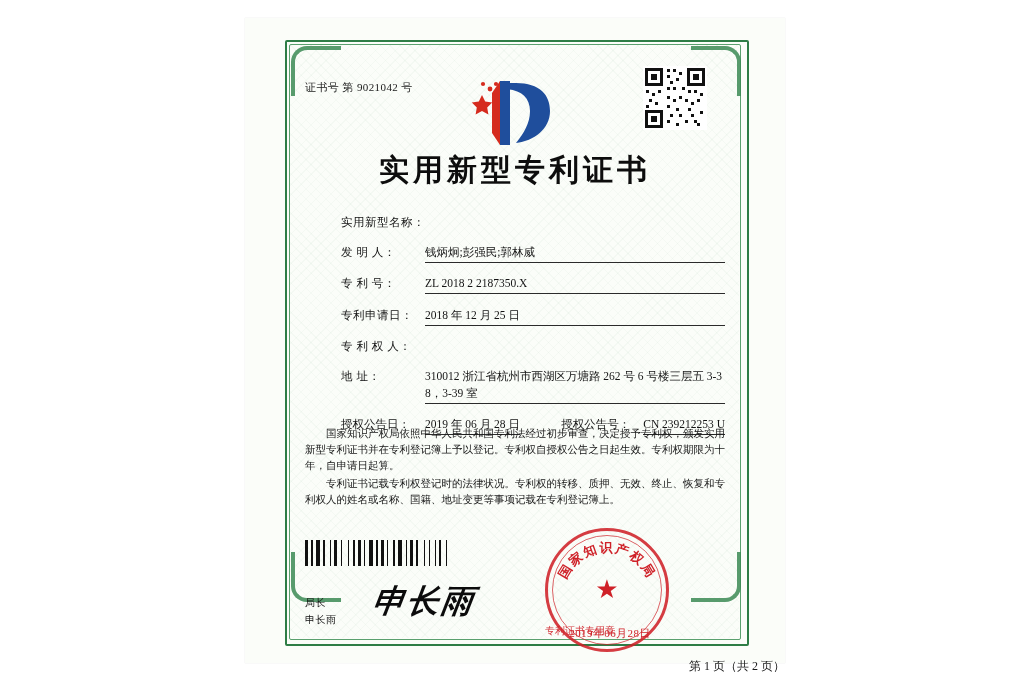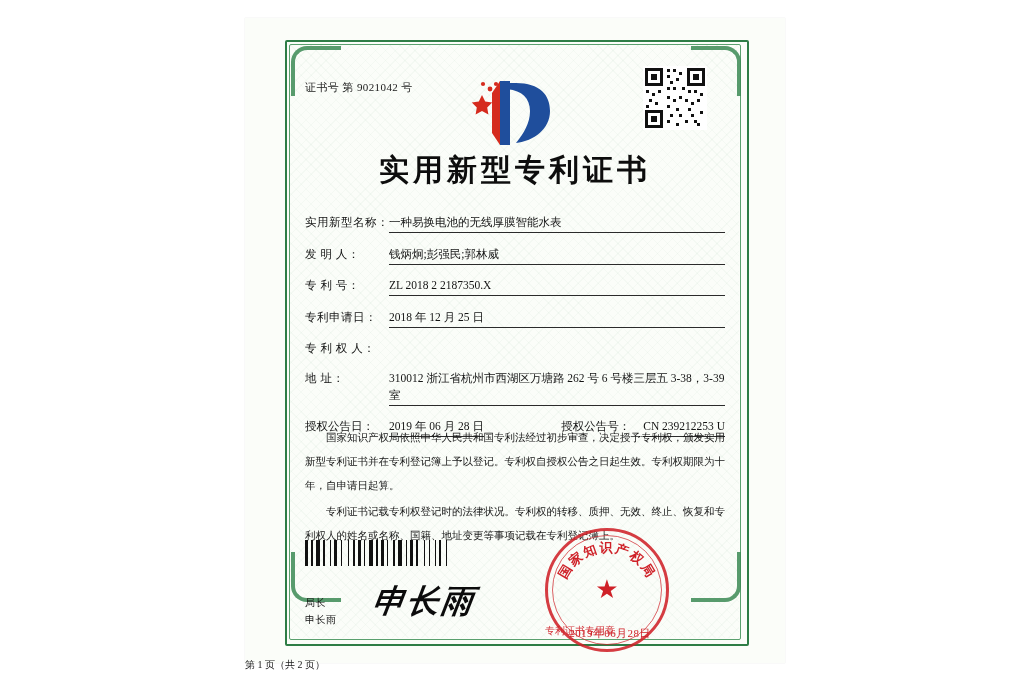--- a/index.html
+++ b/index.html
@@ -117,20 +117,21 @@
     top: 196px;
     width: 420px;
     font-size: 11.5px;
     line-height: 17px;
     color: #141414;
   }
   .row {
     display: flex;
     align-items: flex-start;
     margin-bottom: 12.5px;
+    margin-left: 36px;
   }
   .row .lbl {
     width: 84px;
     flex: 0 0 84px;
     white-space: nowrap;
     letter-spacing: 0.5px;
   }
   .row .val {
     flex: 1 1 auto;
     word-break: break-all;
@@ -154,21 +155,21 @@
     padding-bottom: 1px;
   }
 
   
   .paras {
     position: absolute;
     left: 60px;
     top: 408px;
     width: 420px;
     font-size: 10.5px;
-    line-height: 24px;
+    line-height: 16px;
     color: #161616;
     text-align: justify;
   }
   .paras p {
     margin: 0 0 2px 0;
     text-indent: 21px;
   }
 
   
   .barcode {
@@ -271,22 +272,22 @@
     font-family: "Liberation Serif", serif;
     letter-spacing: 0.4px;
   }
 
   
   .page-no {
     position: absolute;
     left: 0;
     top: 640px;
     width: 540px;
-    text-align: left;
-    font-size: 10px;
+    text-align: right;
+    font-size: 12px;
     color: #1a1a1a;
   }
   .outside-note {
     position: absolute;
     left: 0;
     top: 672px;
     width: 1015px;
     text-align: center;
     font-size: 11px;
     color: #1a1a1a;
@@ -374,21 +375,20 @@
             <rect x="51" y="54" width="3" height="3"></rect>
         </g>
       </svg>
     </div>
 
     <div class="title">实用新型专利证书</div>
 
     <div class="fields">
       <div class="row">
         <span class="lbl">实用新型名称：</span>
-        <span class="val underline-field">一种易换电池的无线厚膜智能水表</span>
       </div>
       <div class="row">
         <span class="lbl">发 明 人：</span>
         <span class="val underline-field">钱炳炯;彭强民;郭林威</span>
       </div>
       <div class="row">
         <span class="lbl">专 利 号：</span>
         <span class="val underline-field">ZL 2018 2 2187350.X</span>
       </div>
       <div class="row">

